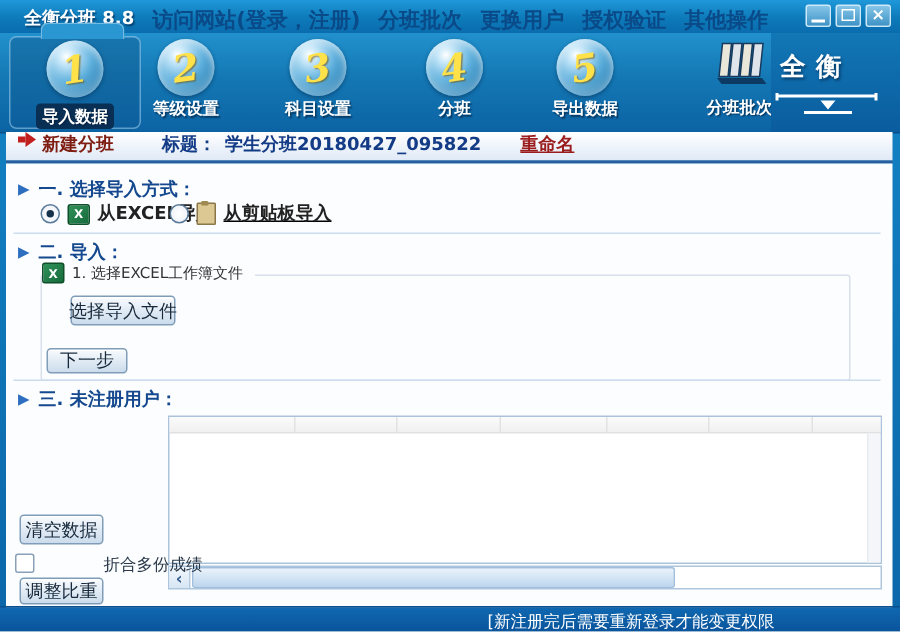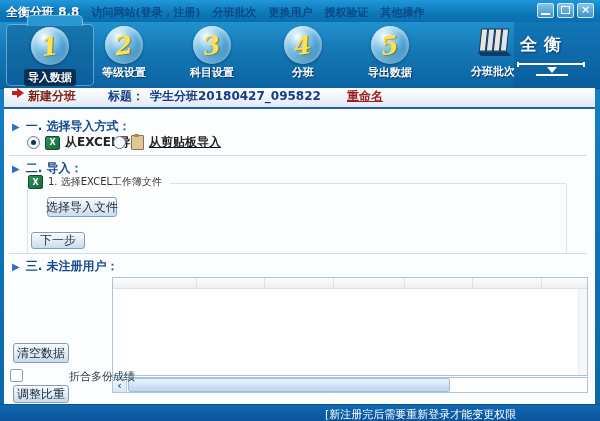--- a/index.html
+++ b/index.html
@@ -3,24 +3,24 @@
 <meta charset="utf-8">
 <style>
   html,body{margin:0;padding:0;background:#e8e8e8;}
   #window{position:relative;width:600px;height:421px;overflow:hidden;
     font-family:"DejaVu Sans",sans-serif;
     background:linear-gradient(180deg,#1486c8,#0b66a8);}
   
   .titlebar{position:absolute;top:0;left:0;width:600px;height:22px;
     background:linear-gradient(180deg,#1f98da 0%,#0d7ab9 55%,#0a6cae 100%);
     display:flex;align-items:flex-start;}
-  .app-title{color:#fff;font-weight:bold;font-size:12px;padding:4px 0 0 6px;
+  .app-title{color:#fff;font-weight:bold;font-size:12px;padding:4px 0 0 16px;
     text-shadow:1px 1px 1px rgba(0,40,80,.65);white-space:nowrap;}
   .menu{display:flex;gap:12px;margin-left:12px;padding-top:5px;}
-  .menu-item{font-size:11px;font-weight:bold;color:#0a4a88;cursor:default;white-space:nowrap;}
+  .menu-item{font-size:14px;font-weight:bold;color:#0a4a88;cursor:default;white-space:nowrap;}
   .win-controls{position:absolute;right:6px;top:3px;display:flex;gap:3px;}
   .win-btn{width:15px;height:13px;border:1px solid #cde9f8;border-radius:2px;position:relative;
     background:linear-gradient(180deg,#85c5e8,#3f93c6);}
   .glyph-min{position:absolute;left:3px;right:3px;bottom:2px;height:2px;background:#fff;}
   .glyph-restore{position:absolute;left:3px;top:2px;width:7px;height:6px;border:1px solid #fff;}
   .glyph-close::after{content:"×";position:absolute;left:0;right:0;top:-1px;text-align:center;
     color:#fff;font-size:11px;font-weight:bold;}
   
   .toolbar{position:absolute;top:22px;left:0;width:600px;height:66px;
     background:linear-gradient(180deg,#2191cd 0%,#1478b4 45%,#0c63a4 100%);

